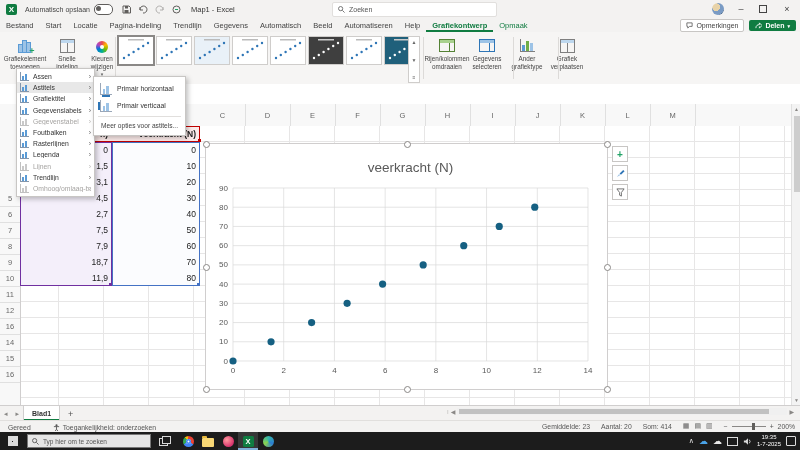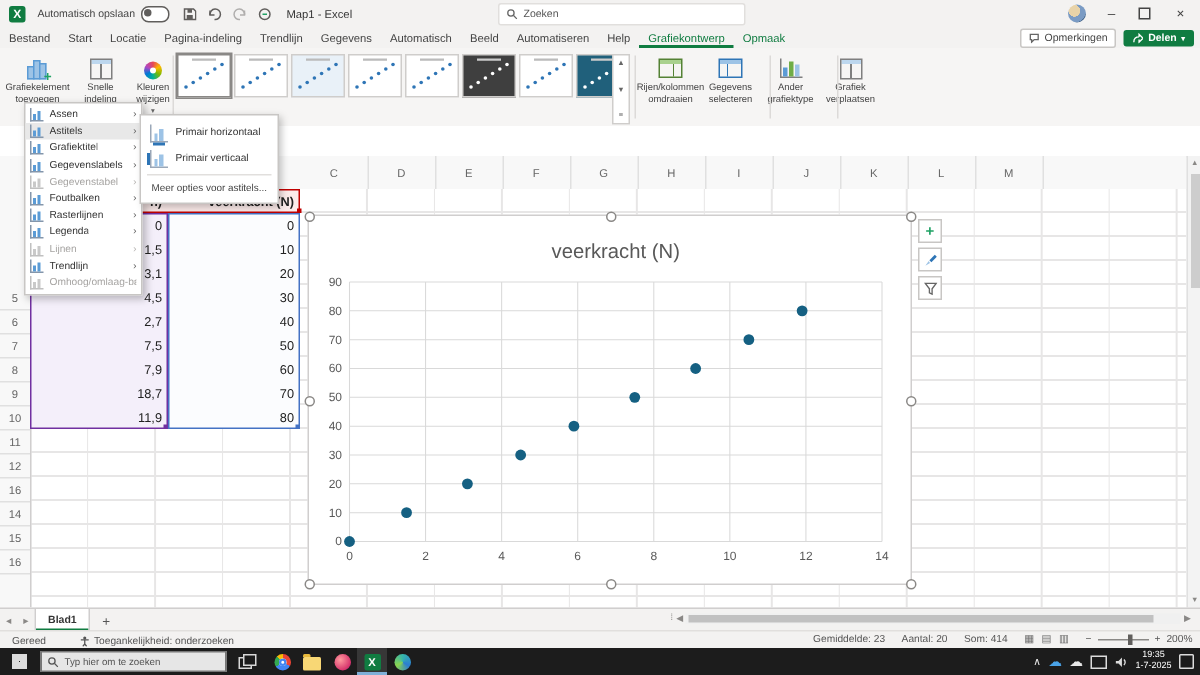--- a/index.html
+++ b/index.html
@@ -18,21 +18,21 @@
   .doc-title{margin-left:10px;font-size:7.5px;color:#333;}
   .searchbox{position:absolute;left:332px;top:2px;width:158px;height:13px;background:#fff;border:1px solid #e1dfdd;
     border-radius:2px;display:flex;align-items:center;gap:4px;padding-left:5px;font-size:7px;color:#555;}
   .win-ctl{position:absolute;top:0;height:18px;display:flex;align-items:center;justify-content:center;width:22px;color:#444;font-size:9px;}
   .avatar{position:absolute;left:712px;top:3px;width:12px;height:12px;border-radius:50%;
     background:radial-gradient(circle at 35% 35%,#e8d3a8 0 35%,#7a9bc4 36% 70%,#4a6a8f 71%);}
   
   .tabbar{left:0;top:18px;width:800px;height:14px;background:#f3f2f1;display:flex;align-items:center;border-bottom:1px solid #e1dfdd;}
   .rtab{padding:0 6px;font-size:7.5px;color:#444;height:14px;display:flex;align-items:center;white-space:nowrap;}
   .rtab.ctx{color:#107c41;}
-  .rtab.active{color:#107c41;font-weight:normal;box-shadow:inset 0 -2px 0 #107c41;}
+  .rtab.active{color:#107c41;font-weight:bold;box-shadow:inset 0 -2px 0 #107c41;}
   .tabbar-right{position:absolute;right:4px;top:19px;display:flex;gap:5px;align-items:center;}
   .btn-opm{display:flex;align-items:center;gap:3px;border:1px solid #c8c6c4;background:#fff;border-radius:2px;
     height:11px;padding:0 5px;font-size:7px;color:#444;}
   .btn-delen{display:flex;align-items:center;gap:3px;background:#107c41;color:#fff;border-radius:2px;
     height:11px;padding:0 6px;font-size:7px;font-weight:bold;}
   
   .ribbon{left:0;top:32px;width:800px;height:52px;background:#f6f5f4;border-bottom:1px solid #d8d6d4;}
   .rib-btn{position:absolute;top:3px;width:40px;height:46px;display:flex;flex-direction:column;align-items:center;
     font-size:6.3px;color:#444;text-align:center;line-height:1.25;}
   .rib-btn .ric{height:16px;margin:2px 0 2px;display:flex;align-items:flex-end;}

